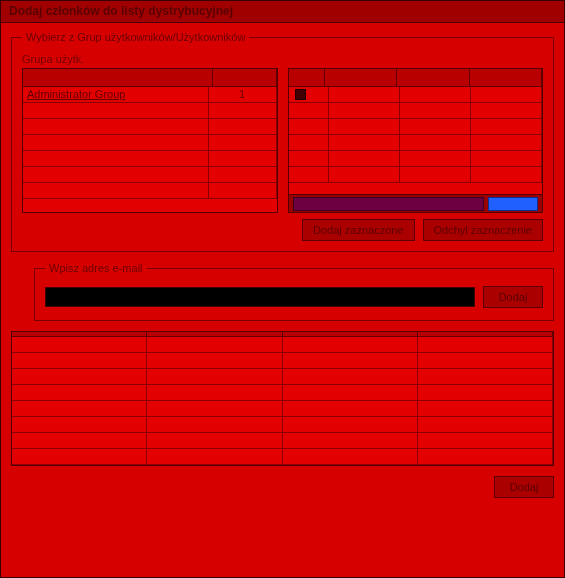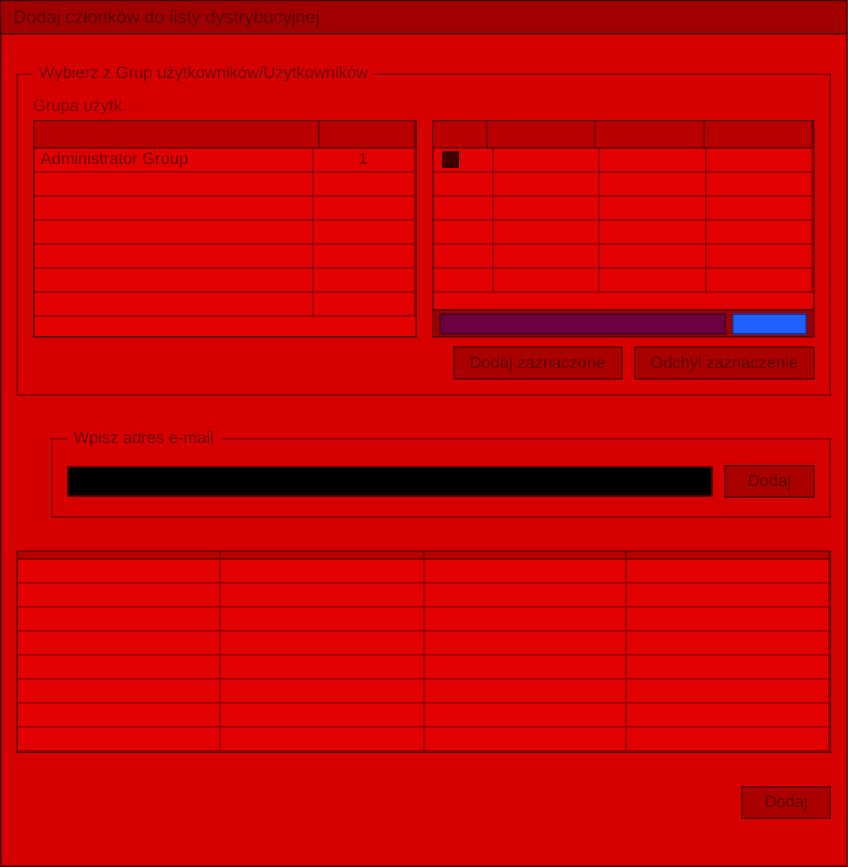--- a/index.html
+++ b/index.html
@@ -20,30 +20,30 @@
     border: 1px solid #3a0000;
     background: #d60000;
     display: flex;
     flex-direction: column;
   }
   .titlebar {
     height: 22px;
     background: #a00000;
     border-bottom: 1px solid #4a0000;
     padding: 3px 8px;
-    font-weight: normal;
+    font-weight: bold;
     color: #5a0000;
     font-size: 12px;
   }
   .body {
     flex: 1;
-    padding: 20px 10px 6px 10px;
-    display: flex;
-    flex-direction: column;
-    gap: 22px;
+    padding: 8px 10px 6px 10px;
+    display: flex;
+    flex-direction: column;
+    gap: 10px;
   }
   
   fieldset.group {
     border: 1px solid #7a0000;
     margin: 0;
     padding: 10px 10px 10px 10px;
     position: relative;
   }
   fieldset.group > legend {
     color: #6a0000;
@@ -184,21 +184,21 @@
 
         <div class="col">
           <div class="lbl">Grupa użytk.</div>
           <div class="grid midheight">
             <div class="head">
               <div class="hc" style="flex:3"></div>
               <div class="hc" style="flex:1"></div>
             </div>
             <div class="rows" id="groups-rows">
                 <div class="gr">
-                  <div class="gc" style="flex: 3 1 0%;">Administrator Group</div>
+                  <div class="gc" style="flex: 3 1 0%; text-decoration: underline;">Administrator Group</div>
                   <div class="gc center" style="flex: 1 1 0%;">1</div>
                 </div>
                 <div class="gr">
                   <div class="gc" style="flex: 3 1 0%;"></div>
                   <div class="gc center" style="flex: 1 1 0%;"></div>
                 </div>
                 <div class="gr">
                   <div class="gc" style="flex: 3 1 0%;"></div>
                   <div class="gc center" style="flex: 1 1 0%;"></div>
                 </div>

